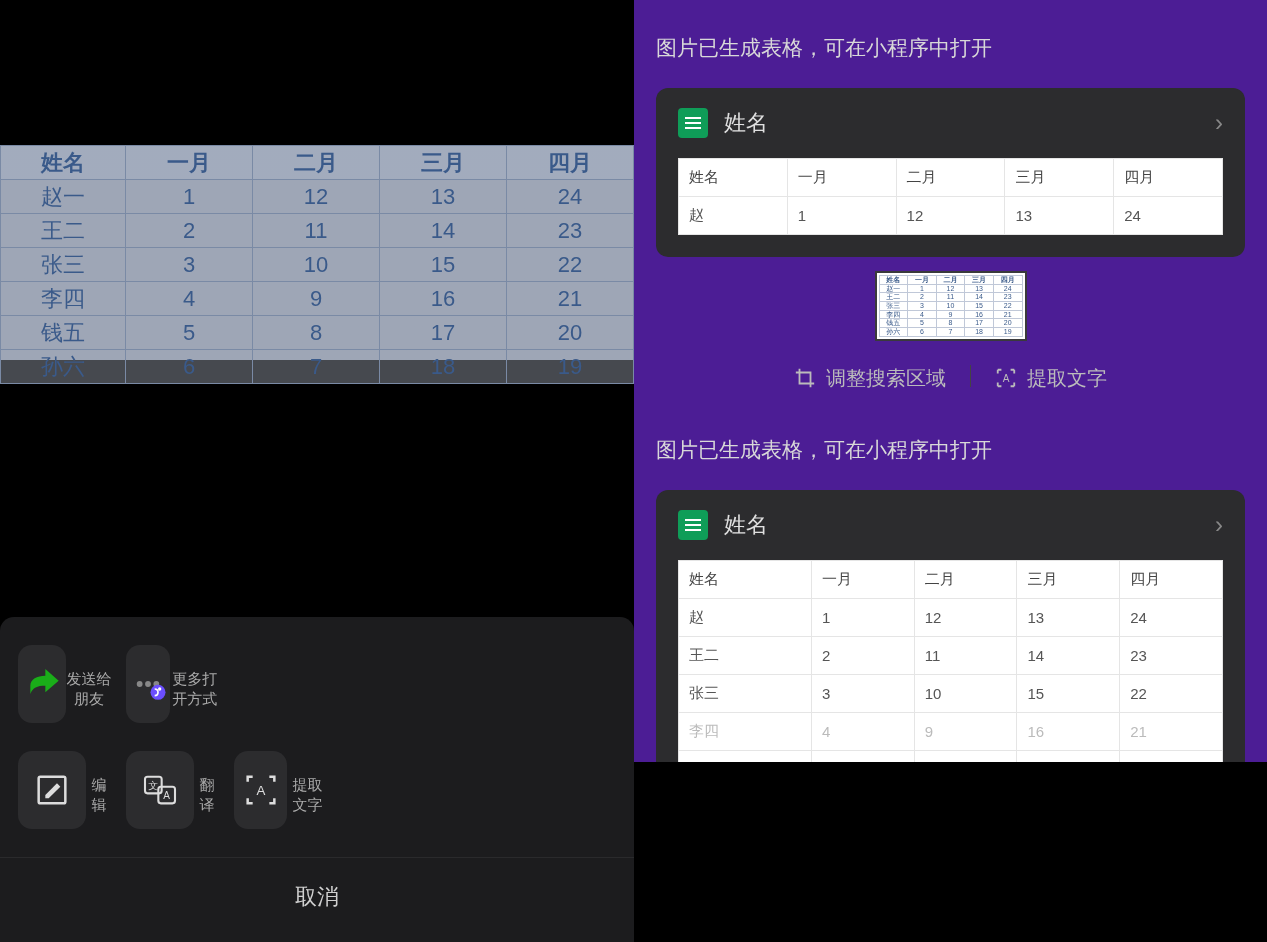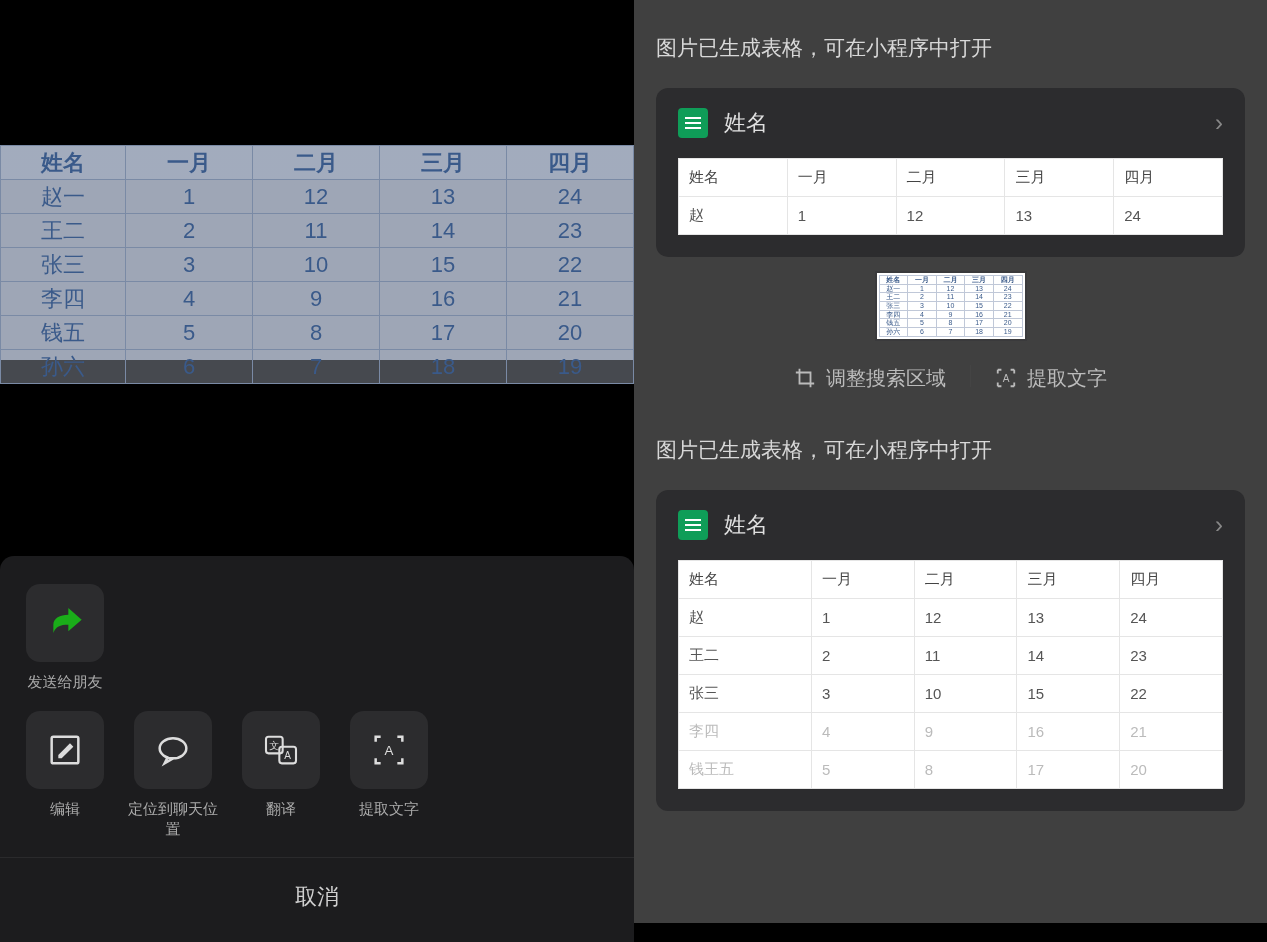--- a/index.html
+++ b/index.html
@@ -57,21 +57,21 @@
 }
 .action-row {
   display: flex;
   padding: 0 18px;
   gap: 14px;
   margin-bottom: 18px;
 }
 .action-item {
   width: 94px;
   display: flex;
-  flex-direction: column;
+  flex-direction: row;
   align-items: center;
   color: #bbb;
   cursor: pointer;
 }
 .action-icon {
   width: 78px;
   height: 78px;
   border-radius: 14px;
   background: #2c2c2e;
   display: flex;
@@ -89,22 +89,22 @@
 .cancel-bar {
   border-top: 1px solid #2a2a2c;
   text-align: center;
   padding: 24px 0 30px;
   color: #d0d0d0;
   font-size: 22px;
   cursor: pointer;
 }
 .right-panel {
   width: 633px;
-  height: 923px;
-  background: #404040;
+  height: 762px;
+  background: #4c1d95;
   color: #d8d8d8;
   padding: 24px 22px 0;
   overflow: hidden;
 }
 .info-text {
   font-size: 21px;
   color: #d8d8d8;
   margin: 10px 0 26px;
 }
 .card {
@@ -272,40 +272,44 @@
 
   <div class="action-sheet">
     <div class="action-row" id="action-row-1">
         <div class="action-item">
           <div class="action-icon">
             <svg width="40" height="40" viewBox="0 0 48 48">
               <path d="M10 26c0-8 8-12 18-12v-8l16 14-16 14v-8c-10 0-15 2-18 10" fill="#1aad19"></path>
             </svg>
           </div>
           <div class="action-label">发送给朋友</div>
+        </div>
+        <div class="action-item">
+          <div class="action-icon">
+            <svg width="40" height="40" viewBox="0 0 48 48">
+              <circle cx="14" cy="24" r="3.5" fill="#888"></circle>
+              <circle cx="24" cy="24" r="3.5" fill="#888"></circle>
+              <circle cx="34" cy="24" r="3.5" fill="#888"></circle>
+              <circle cx="36" cy="34" r="9" fill="#6b4eff"></circle>
+              <path d="M32 30c3 0 4 2 4 4s-1 4-4 4" stroke="#fff" stroke-width="2" fill="none"></path>
+              <circle cx="38" cy="30" r="2" fill="#fff"></circle>
+            </svg>
+          </div>
+          <div class="action-label">更多打开方式</div>
         </div>
       </div>
     <div class="action-row" id="action-row-2">
         <div class="action-item">
           <div class="action-icon">
             <svg width="40" height="40" viewBox="0 0 48 48" fill="none" stroke="#ddd" stroke-width="3">
               <rect x="8" y="8" width="32" height="32" rx="2"></rect>
               <path d="M16 30l14-14 4 4-14 14h-4z" fill="#ddd" stroke="none"></path>
             </svg>
           </div>
           <div class="action-label">编辑</div>
-        </div>
-        <div class="action-item">
-          <div class="action-icon">
-            <svg width="40" height="40" viewBox="0 0 48 48" fill="none" stroke="#ddd" stroke-width="3">
-              <ellipse cx="24" cy="22" rx="16" ry="12"></ellipse>
-              <path d="M18 32l-4 8 10-6"></path>
-            </svg>
-          </div>
-          <div class="action-label">定位到聊天位置</div>
         </div>
         <div class="action-item">
           <div class="action-icon">
             <svg width="40" height="40" viewBox="0 0 48 48" fill="none" stroke="#ddd" stroke-width="2.5">
               <rect x="6" y="8" width="20" height="20" rx="3"></rect>
               <rect x="22" y="20" width="20" height="20" rx="3"></rect>
               <text x="16" y="23" font-size="12" text-anchor="middle" fill="#ddd" stroke="none">文</text>
               <text x="32" y="35" font-size="12" text-anchor="middle" fill="#ddd" stroke="none">A</text>
             </svg>
           </div>

